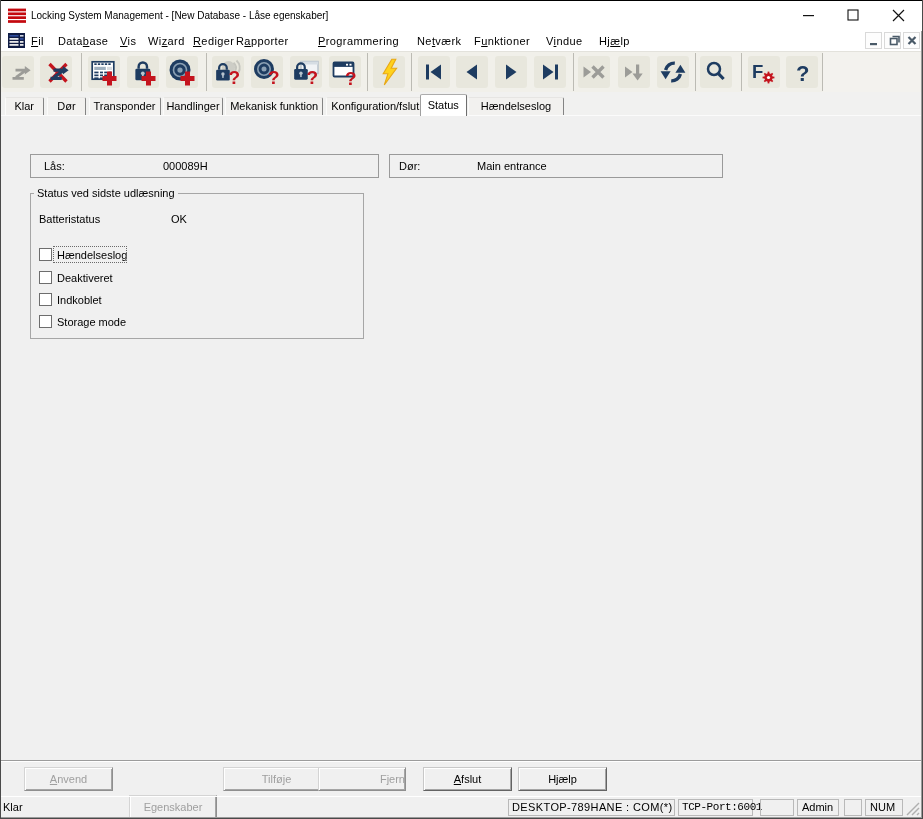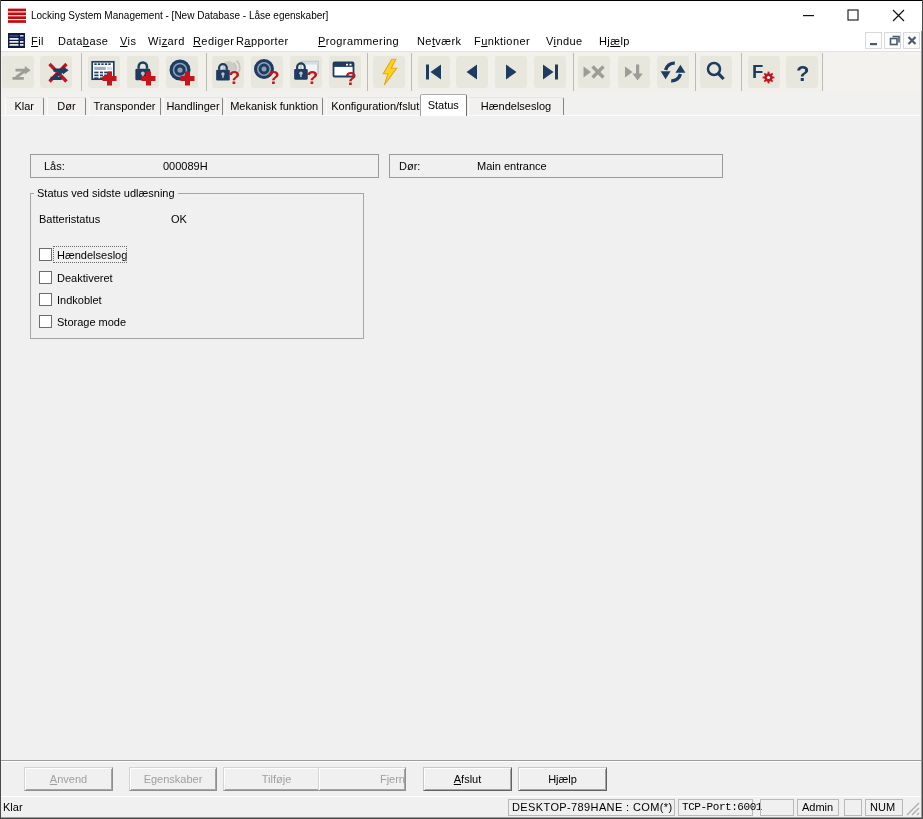--- a/index.html
+++ b/index.html
@@ -259,21 +259,21 @@
 <div class="cb" style="left:39px;top:271px;"></div>
 <div class="cblab" style="left:57px;top:271px;">Deaktiveret</div>
 <div class="cb" style="left:39px;top:293px;"></div>
 <div class="cblab" style="left:57px;top:293px;">Indkoblet</div>
 <div class="cb" style="left:39px;top:315px;"></div>
 <div class="cblab" style="left:57px;top:315px;">Storage mode</div>
 <div class="abs" style="left:53px;top:246px;width:74px;height:17px;border:1px dotted #6a6a6a;"></div>
 <div class="abs" style="left:0;top:760px;width:923px;height:1px;background:#9c9c9c;"></div>
 <div class="abs" style="left:0;top:761px;width:923px;height:1px;background:#ffffff;"></div>
 <div class="btn dis" style="left:24px;width:89px;"><u>A</u>nvend</div>
-<div class="btn dis" style="left:129px;width:88px;">Egenskaber</div>
+<div class="btn dis" style="left:129px;width:88px;margin-top:28px;">Egenskaber</div>
 <div class="btn dis" style="left:223px;width:107px;">Tilføje</div>
 <div class="btn dis" style="left:318px;width:88px;text-align:right;">F<u>j</u>ern</div>
 <div class="btn en" style="left:423px;width:89px;"><u>A</u>fslut</div>
 <div class="btn en" style="left:518px;width:89px;">Hjælp</div>
 <div class="abs" style="left:0;top:796px;width:923px;height:1px;background:#ffffff;"></div>
 <div class="abs t11" style="left:3px;top:799px;height:17px;line-height:16px;">Klar</div>
 <div class="sbox" style="left:508px;width:167px;padding-left:3px;letter-spacing:0.38px;">DESKTOP-789HANE : COM(*)</div>
 <div class="sbox" style="left:678px;width:75px;padding-left:3px;letter-spacing:-0.45px;font-family:Liberation Mono, monospace;">TCP-Port:6001</div>
 <div class="sbox" style="left:760px;width:34px;"></div>
 <div class="sbox" style="left:797px;width:42px;padding-left:4px;">Admin</div>

